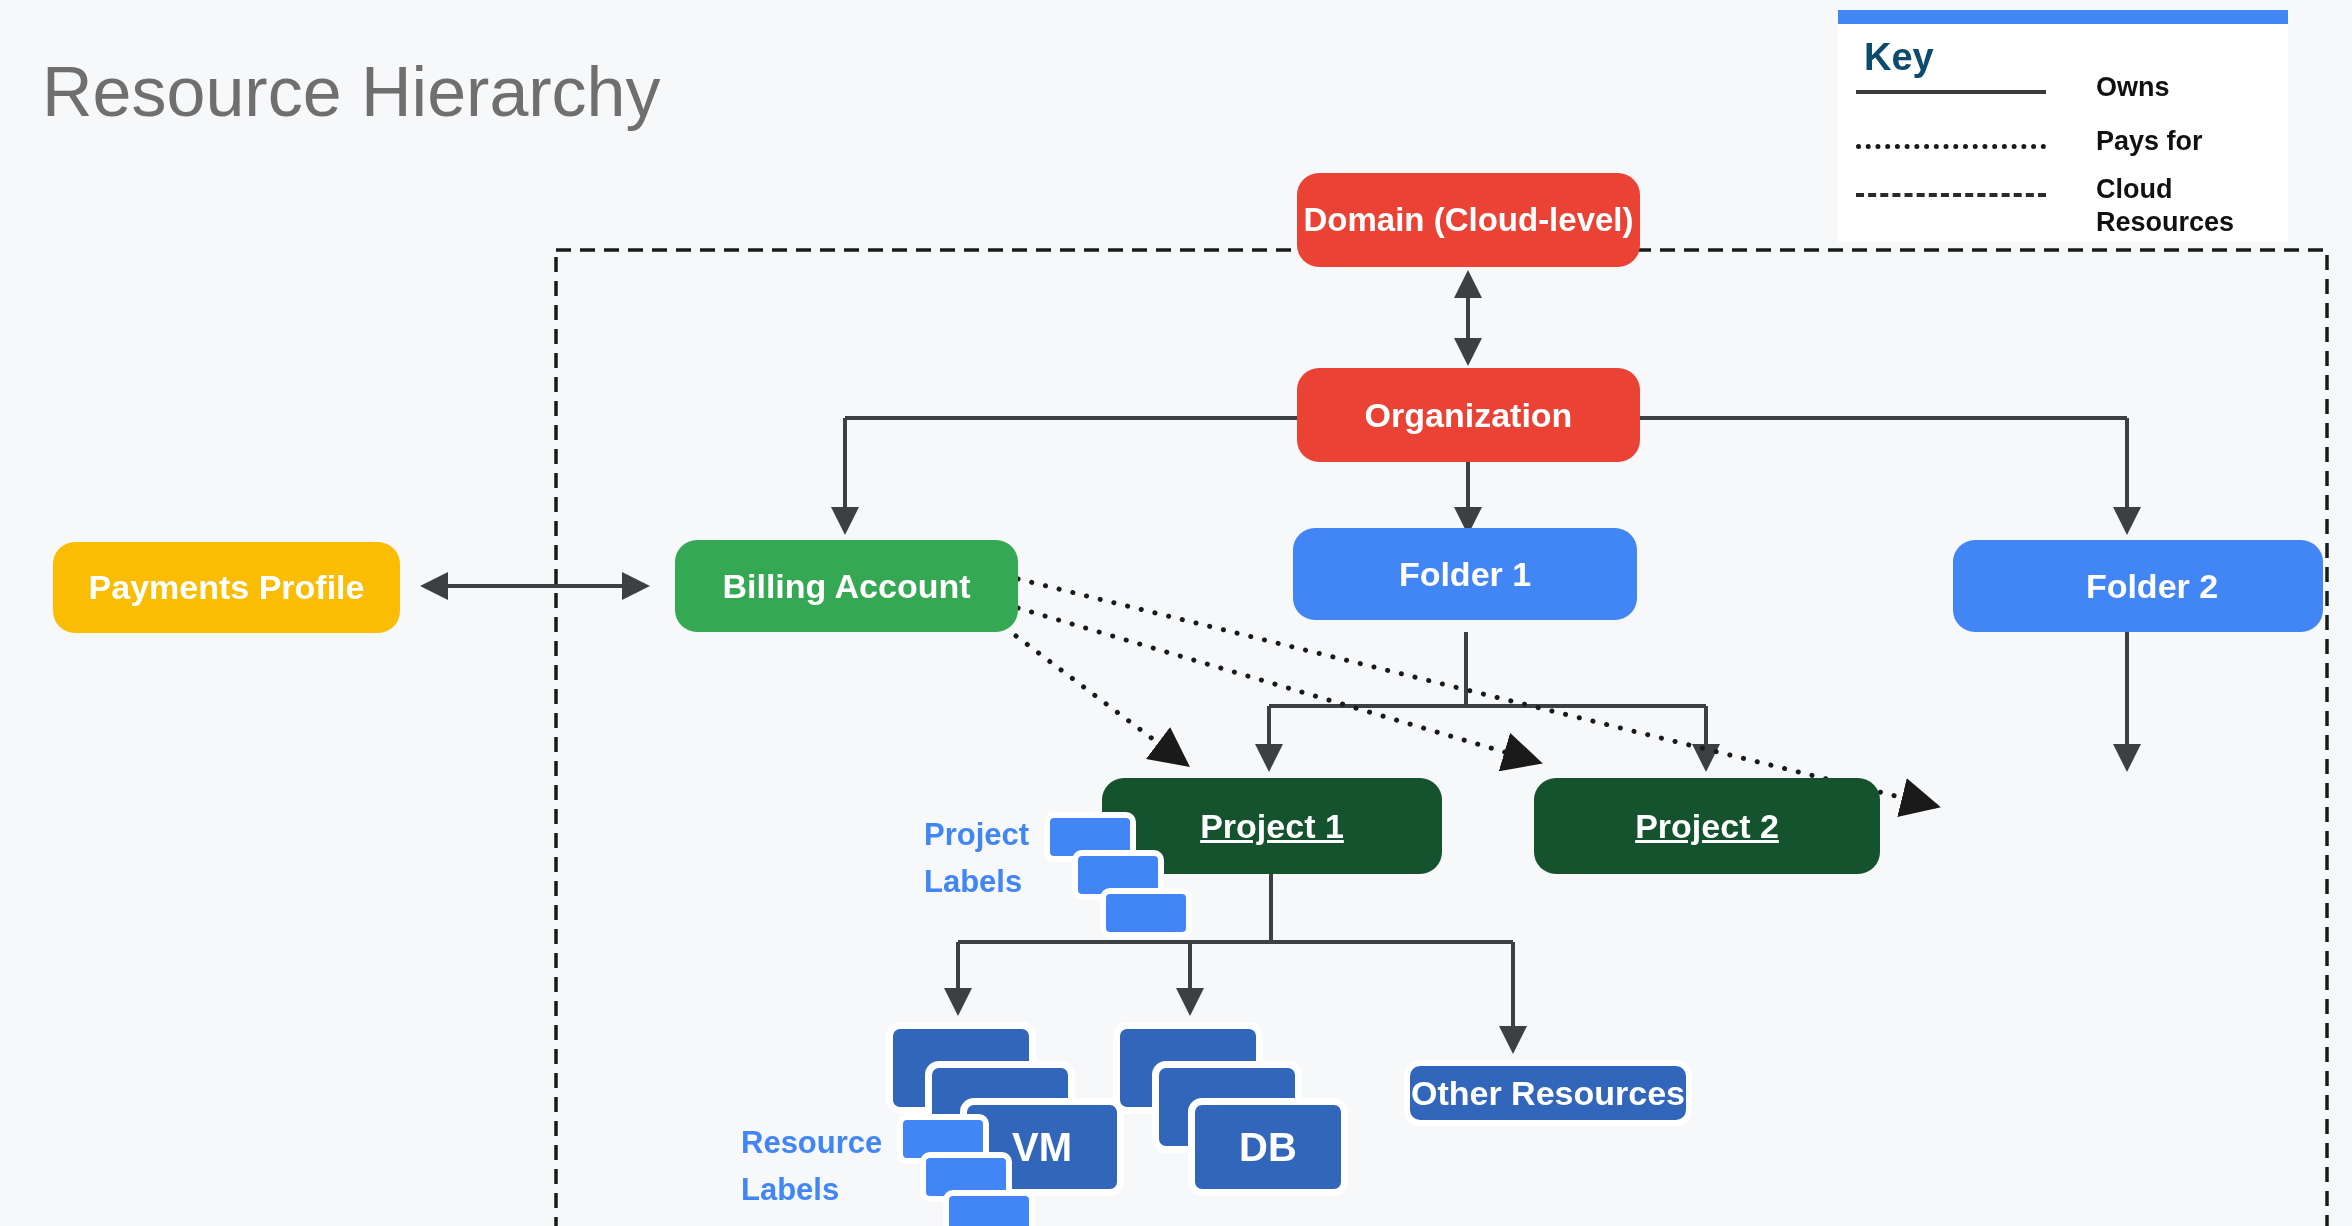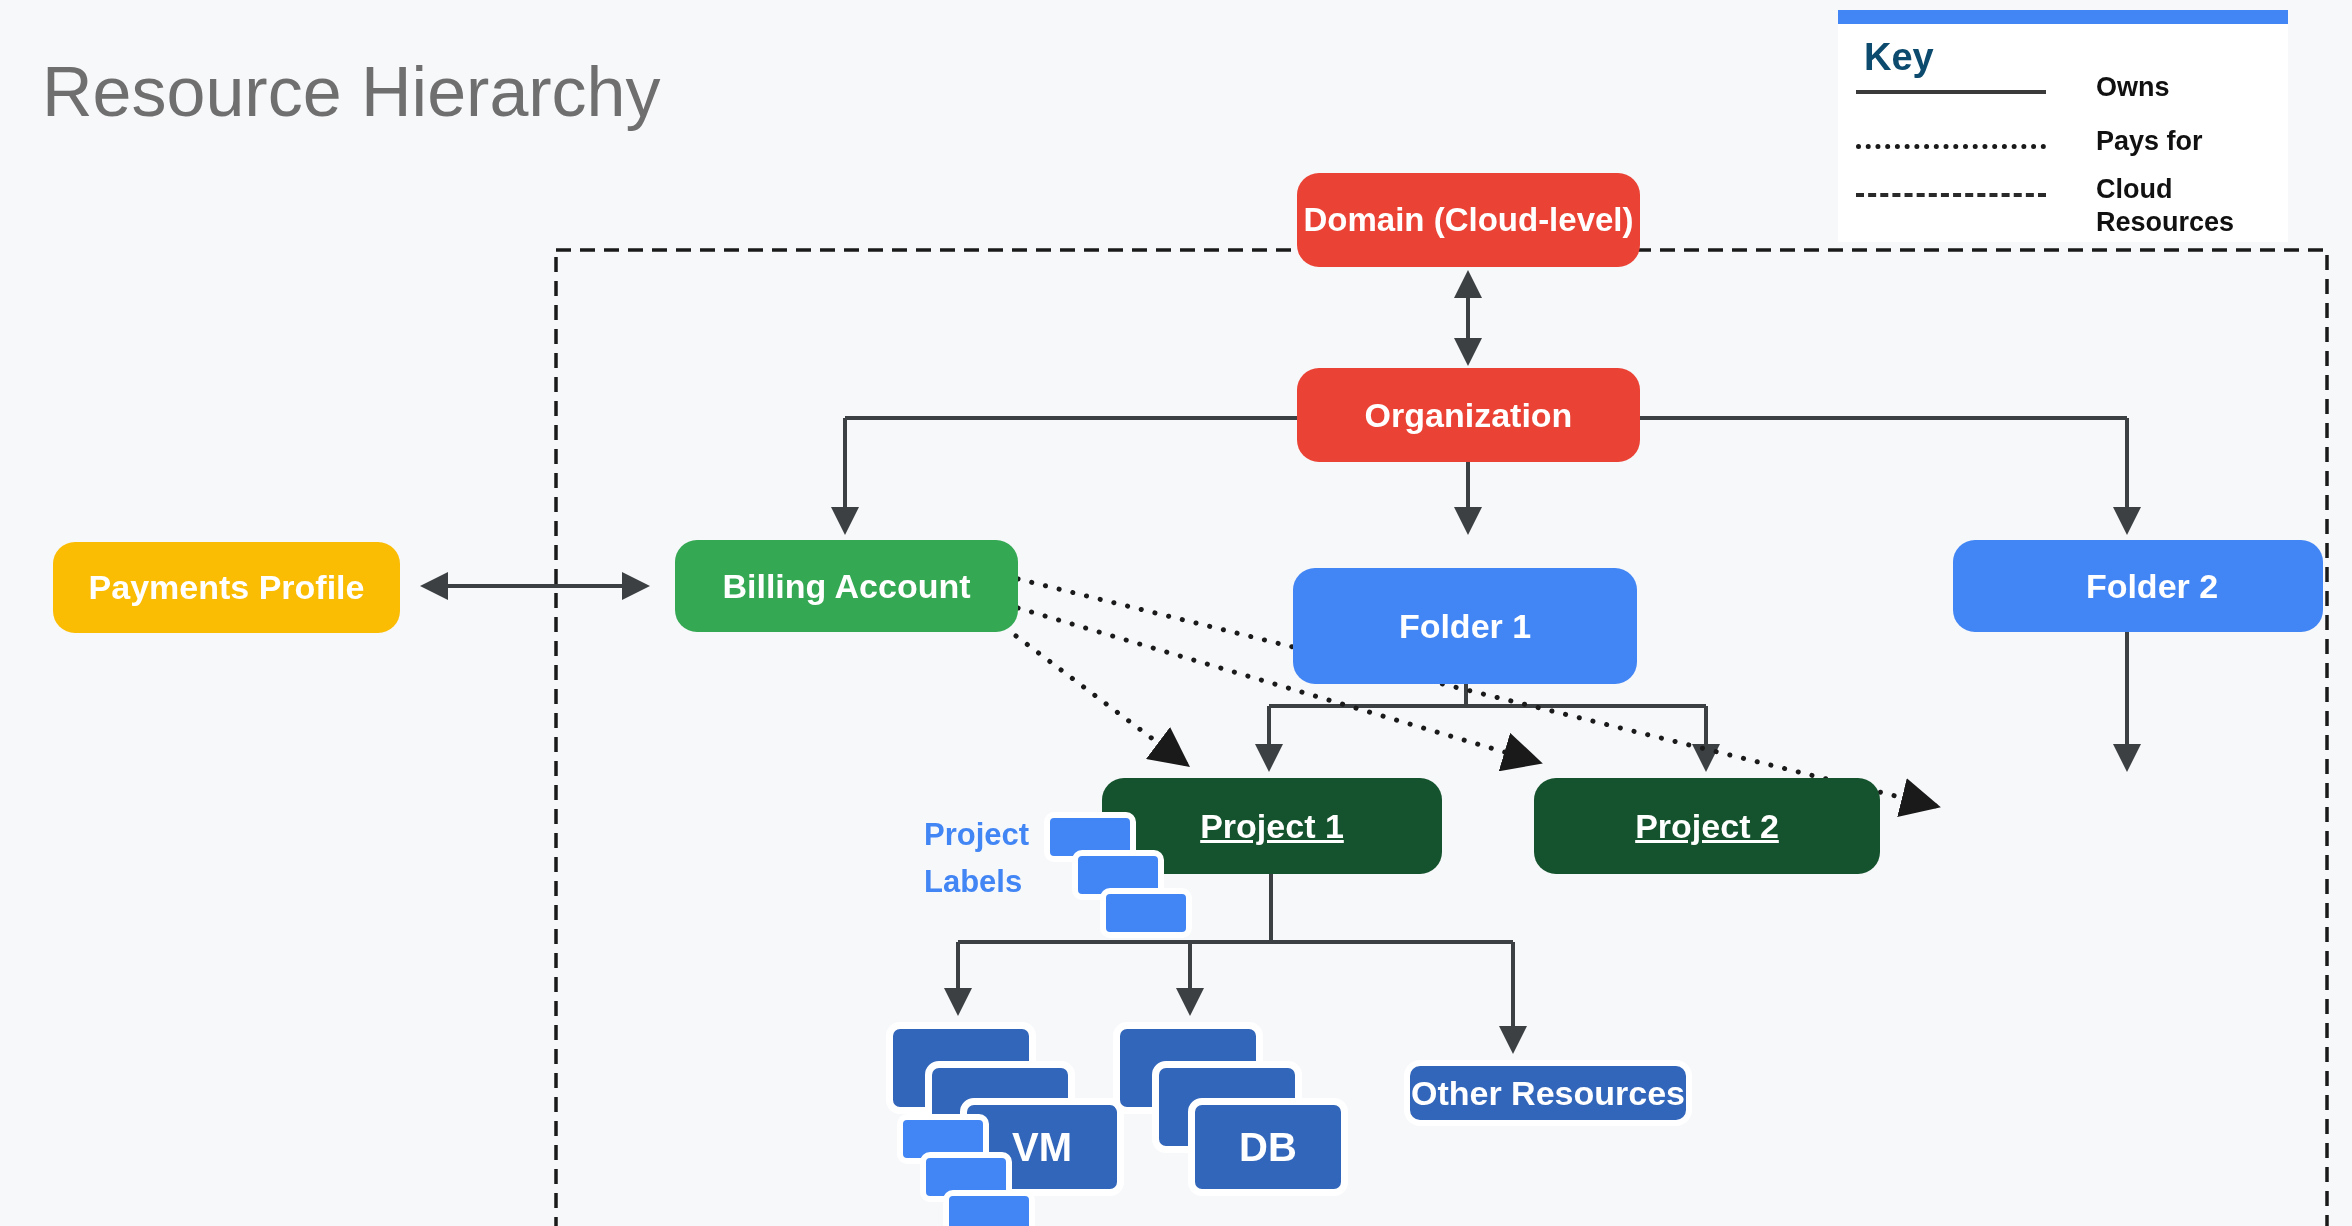--- a/index.html
+++ b/index.html
@@ -114,21 +114,21 @@
   </div>
 
   <div class="node yellow" style="left:53px;top:542px;width:347px;height:91px;">
     <span>Payments Profile</span>
   </div>
 
   <div class="node green" style="left:675px;top:540px;width:343px;height:92px;">
     <span>Billing Account</span>
   </div>
 
-  <div class="node blue" style="left:1293px;top:568px;width:344px;height:116px;">
+  <div class="node blue" style="left:1293px;top:528px;width:344px;height:92px;">
     <span>Folder 1</span>
   </div>
 
   <div class="node blue" style="left:1953px;top:540px;width:342px;height:92px;padding-left:28px;">
     <span>Folder 2</span>
   </div>
 
   <div class="node projectblue" style="left:1102px;top:778px;width:340px;height:96px;">
     <span>Project 1</span>
   </div>
@@ -152,20 +152,21 @@
   <div class="bigcard" style="left:1113px;top:1022px;width:150px;height:92px;"></div>
   <div class="bigcard" style="left:1152px;top:1061px;width:150px;height:92px;"></div>
   <div class="bigcard" style="left:1188px;top:1098px;width:160px;height:98px;">
     <span>DB</span>
   </div>
 
   <div class="other-node" style="left:1404px;top:1060px;width:288px;height:66px;">
     <span>Other Resources</span>
   </div>
 
+  <div class="annot" style="left:741px;top:1120px;width:150px;">Resource Labels</div>
   <div class="card" style="left:897px;top:1114px;width:92px;height:50px;"></div>
   <div class="card" style="left:920px;top:1152px;width:92px;height:50px;"></div>
   <div class="card" style="left:943px;top:1190px;width:92px;height:50px;"></div>
 
   <div class="legend">
     <div class="legend-bar"></div>
     <div class="legend-key">Key</div>
     <div class="legend-line solid"></div>
     <div class="legend-label l1">Owns</div>
     <div class="legend-line dotted"></div>

